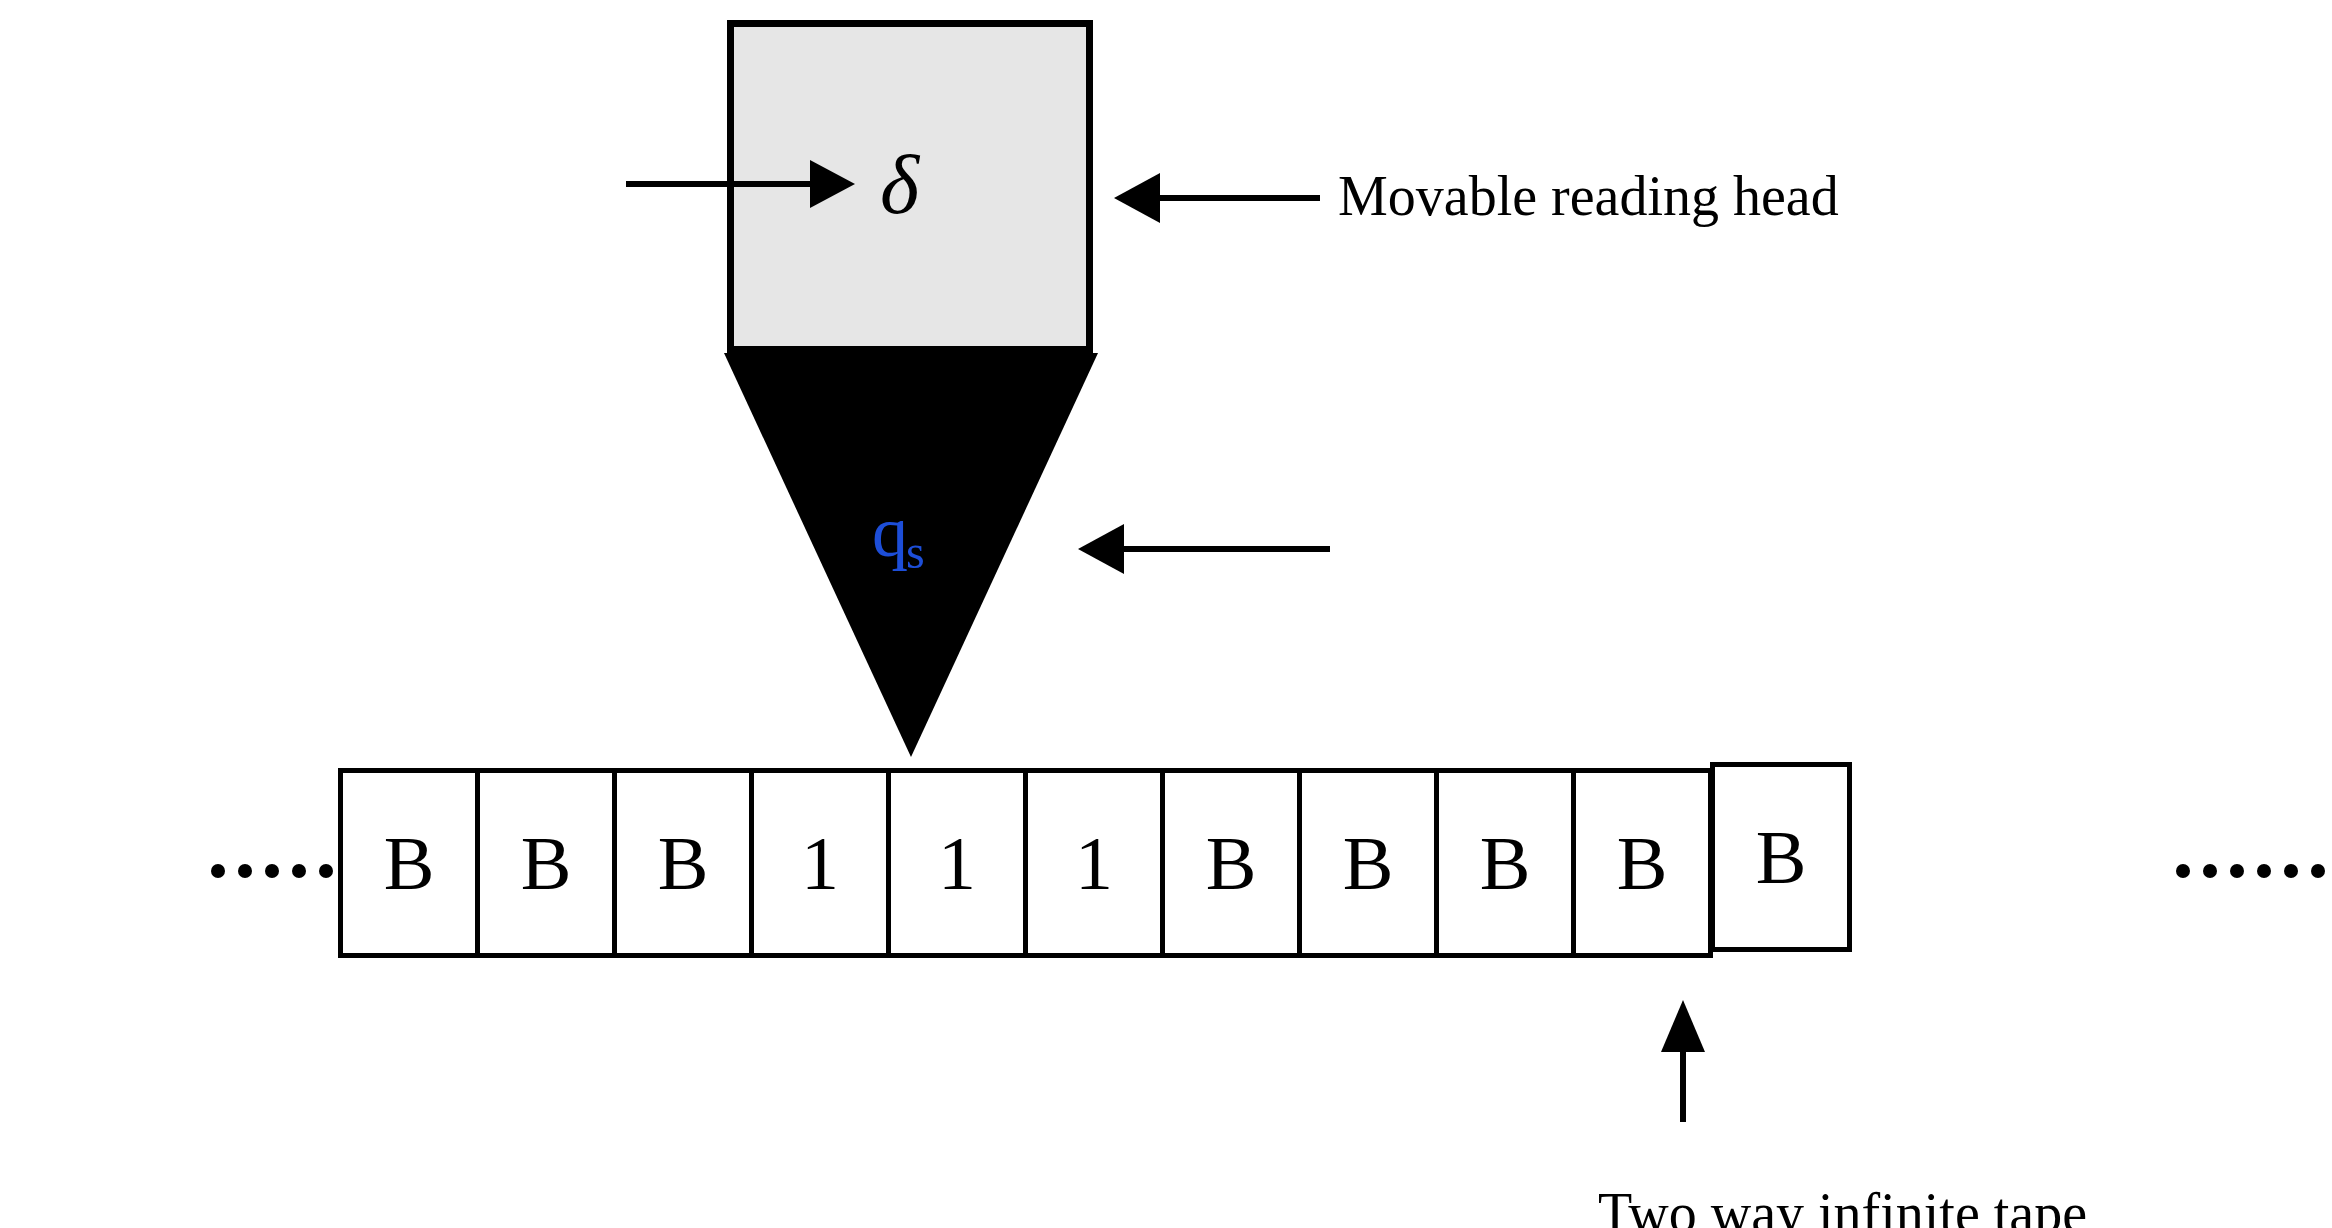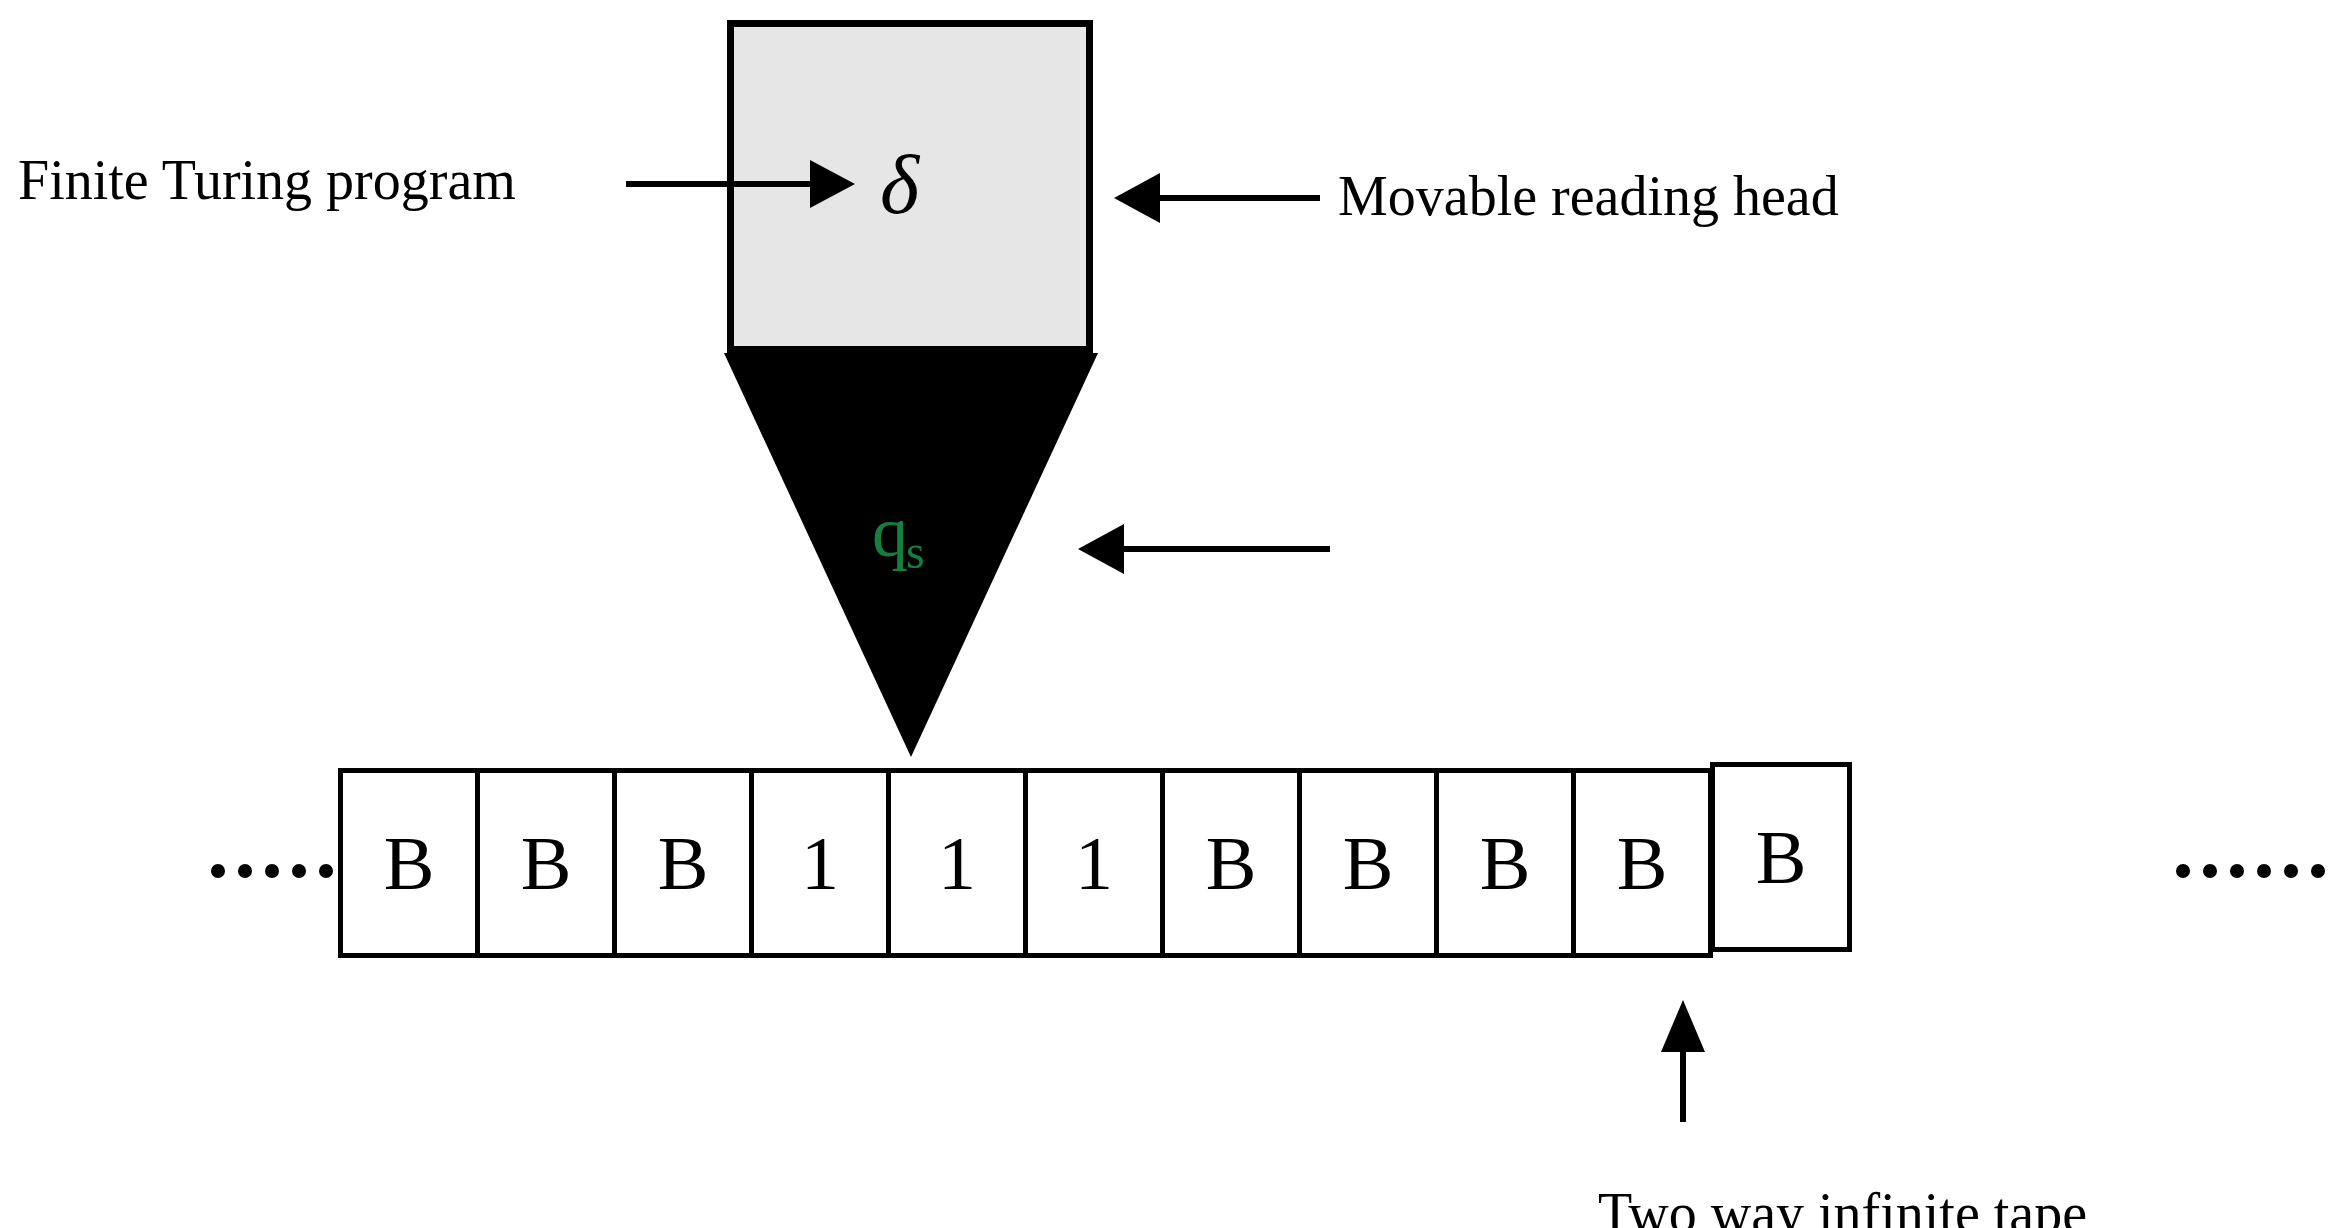--- a/index.html
+++ b/index.html
@@ -47,21 +47,21 @@
     left: 724px;
     top: 353px;
     width: 374px;
     height: 404px;
   }
   .state-label {
     position: absolute;
     left: 872px;
     top: 492px;
     width: 120px;
-    color: #15803d;
+    color: #1d4ed8;
     font-size: 72px;
     line-height: 80px;
     text-align: left;
     letter-spacing: 0;
   }
   .state-label sub {
     font-size: 48px;
     vertical-align: baseline;
     position: relative;
     top: 12px;
@@ -199,21 +199,20 @@
 
   <div class="tape-dots right">
     <span></span>
     <span></span>
     <span></span>
     <span></span>
     <span></span>
     <span></span>
   </div>
 
-  <div class="callout lbl-program">Finite Turing program</div>
   <div class="callout lbl-head">Movable reading head</div>
   <div class="callout lbl-tape">Two way infinite tape</div>
 
   <svg id="arrows" viewBox="0 0 2332 1228">
 
     <g>
       <line x1="626" y1="184" x2="836" y2="184" stroke="#000000" stroke-width="6"></line>
       <polygon points="855,184 810,160 810,208" fill="#000000"></polygon>
     </g>
 

